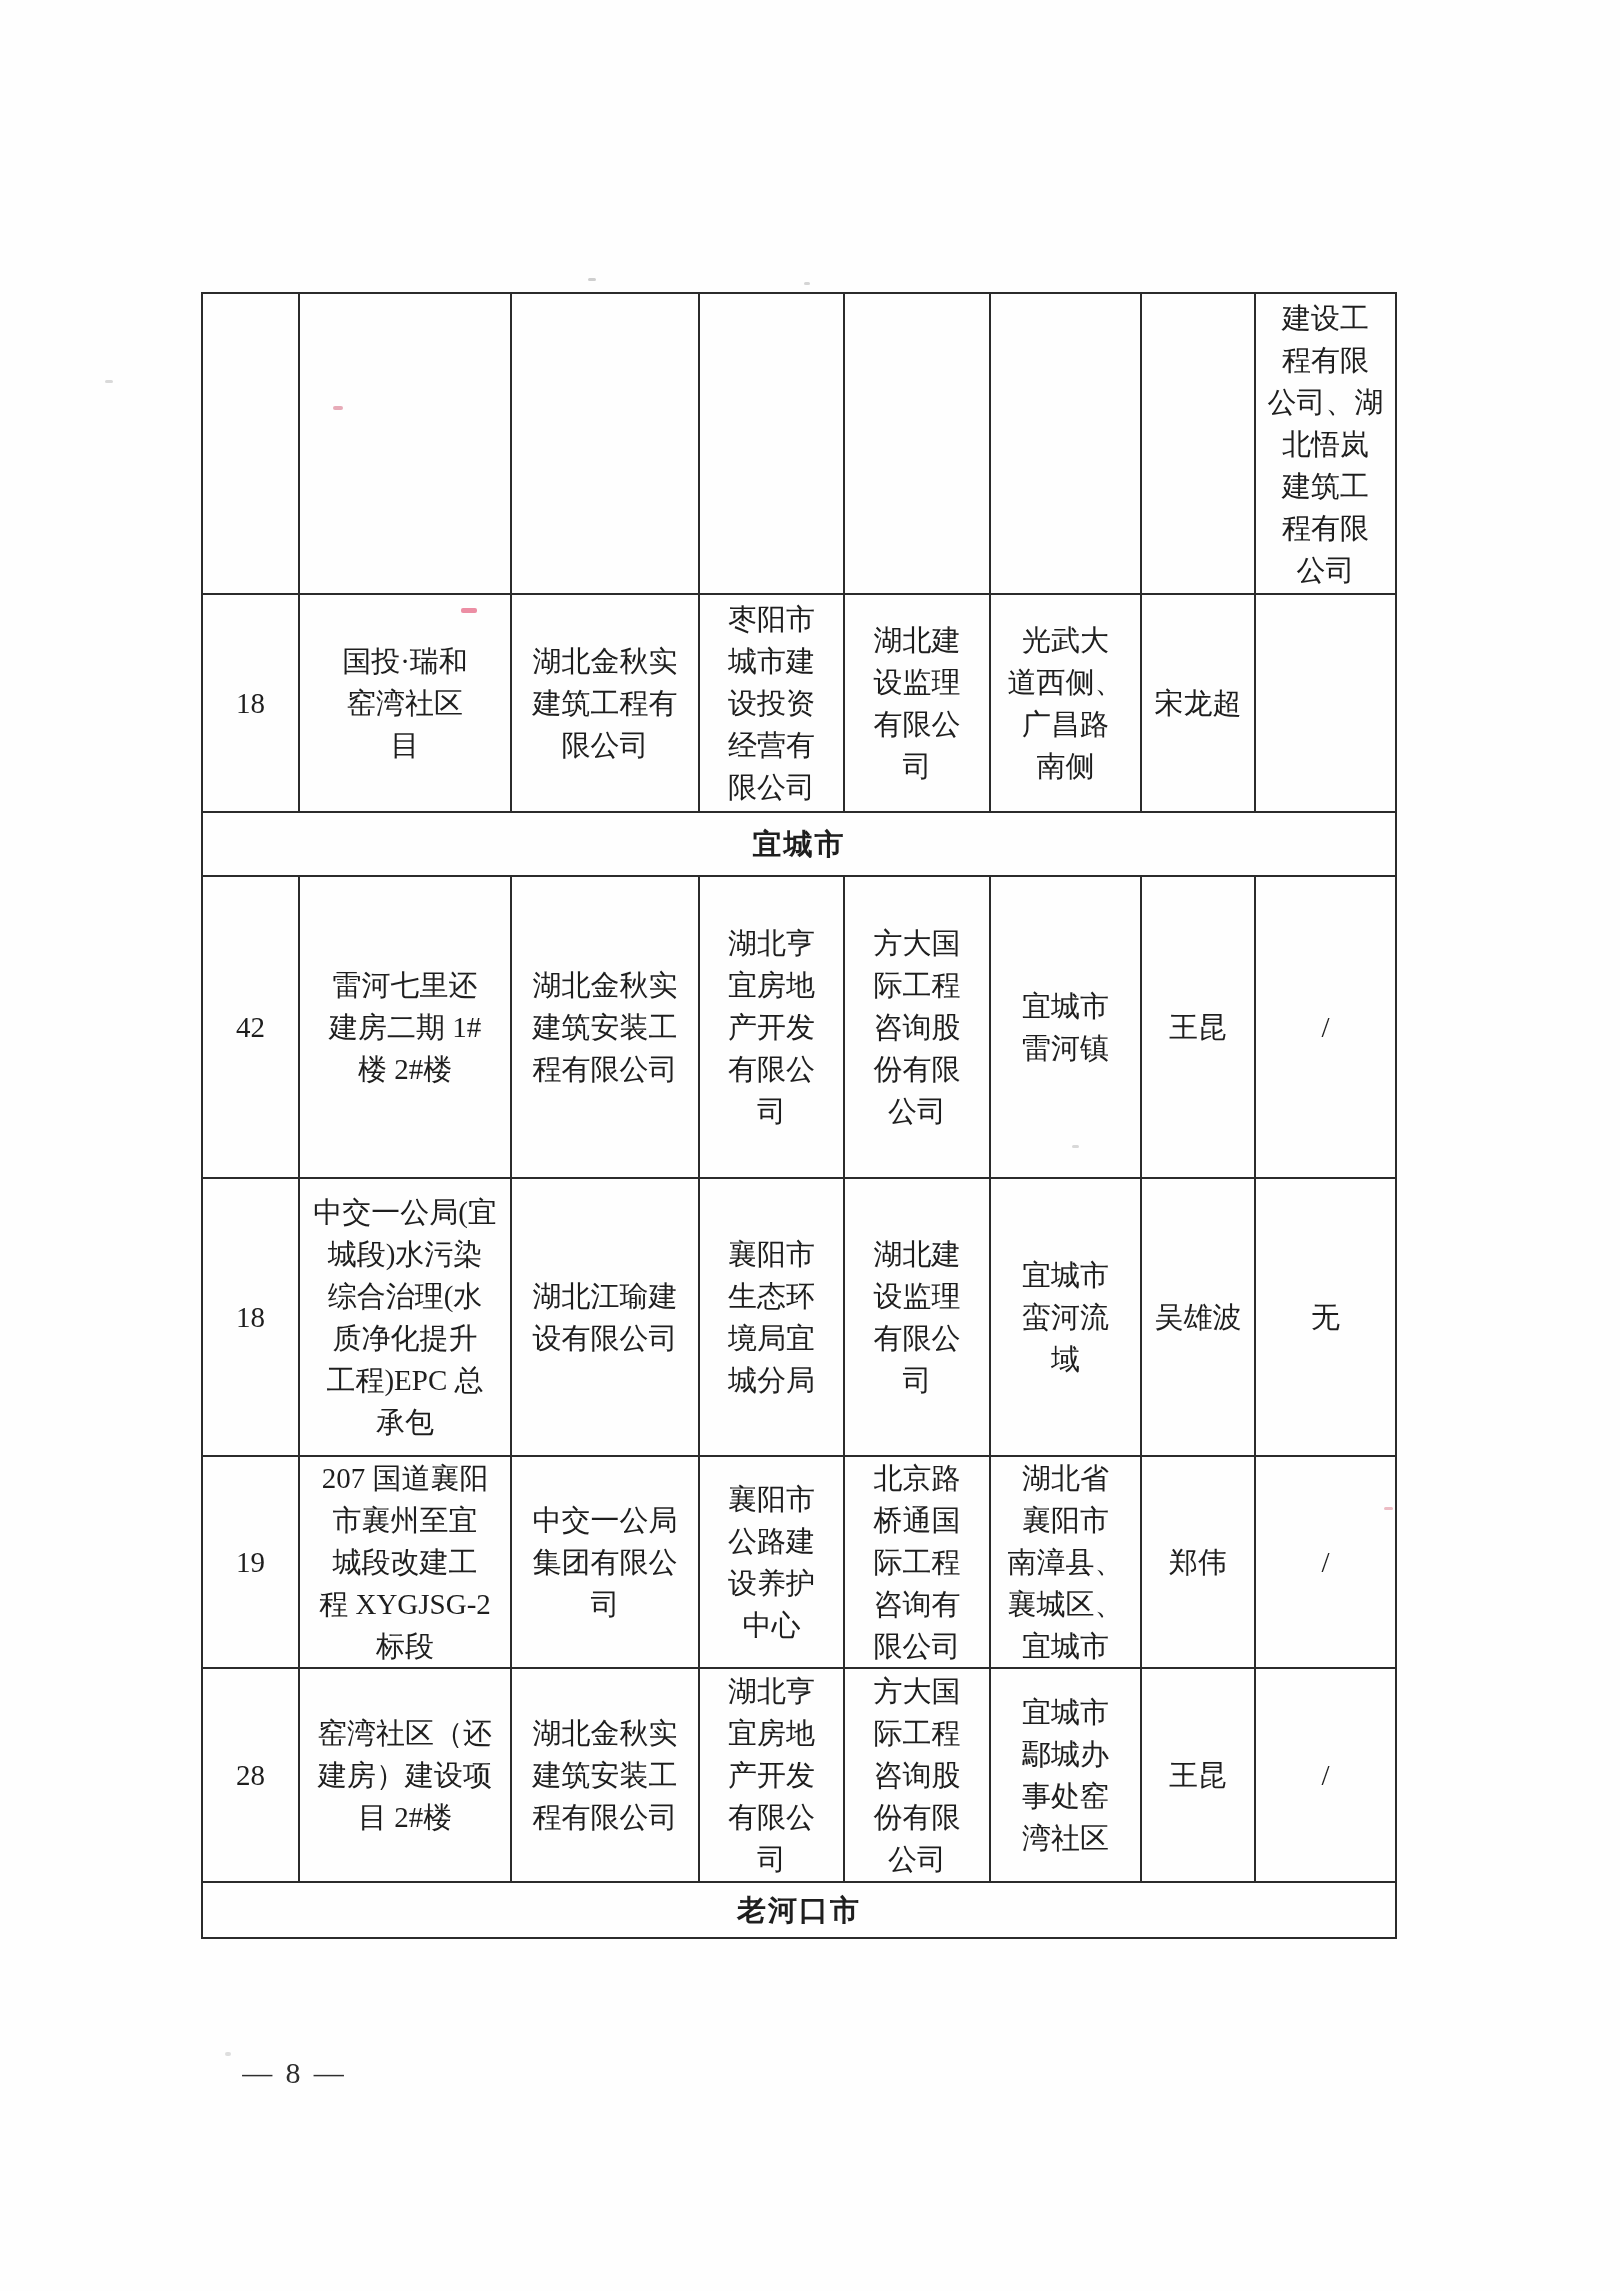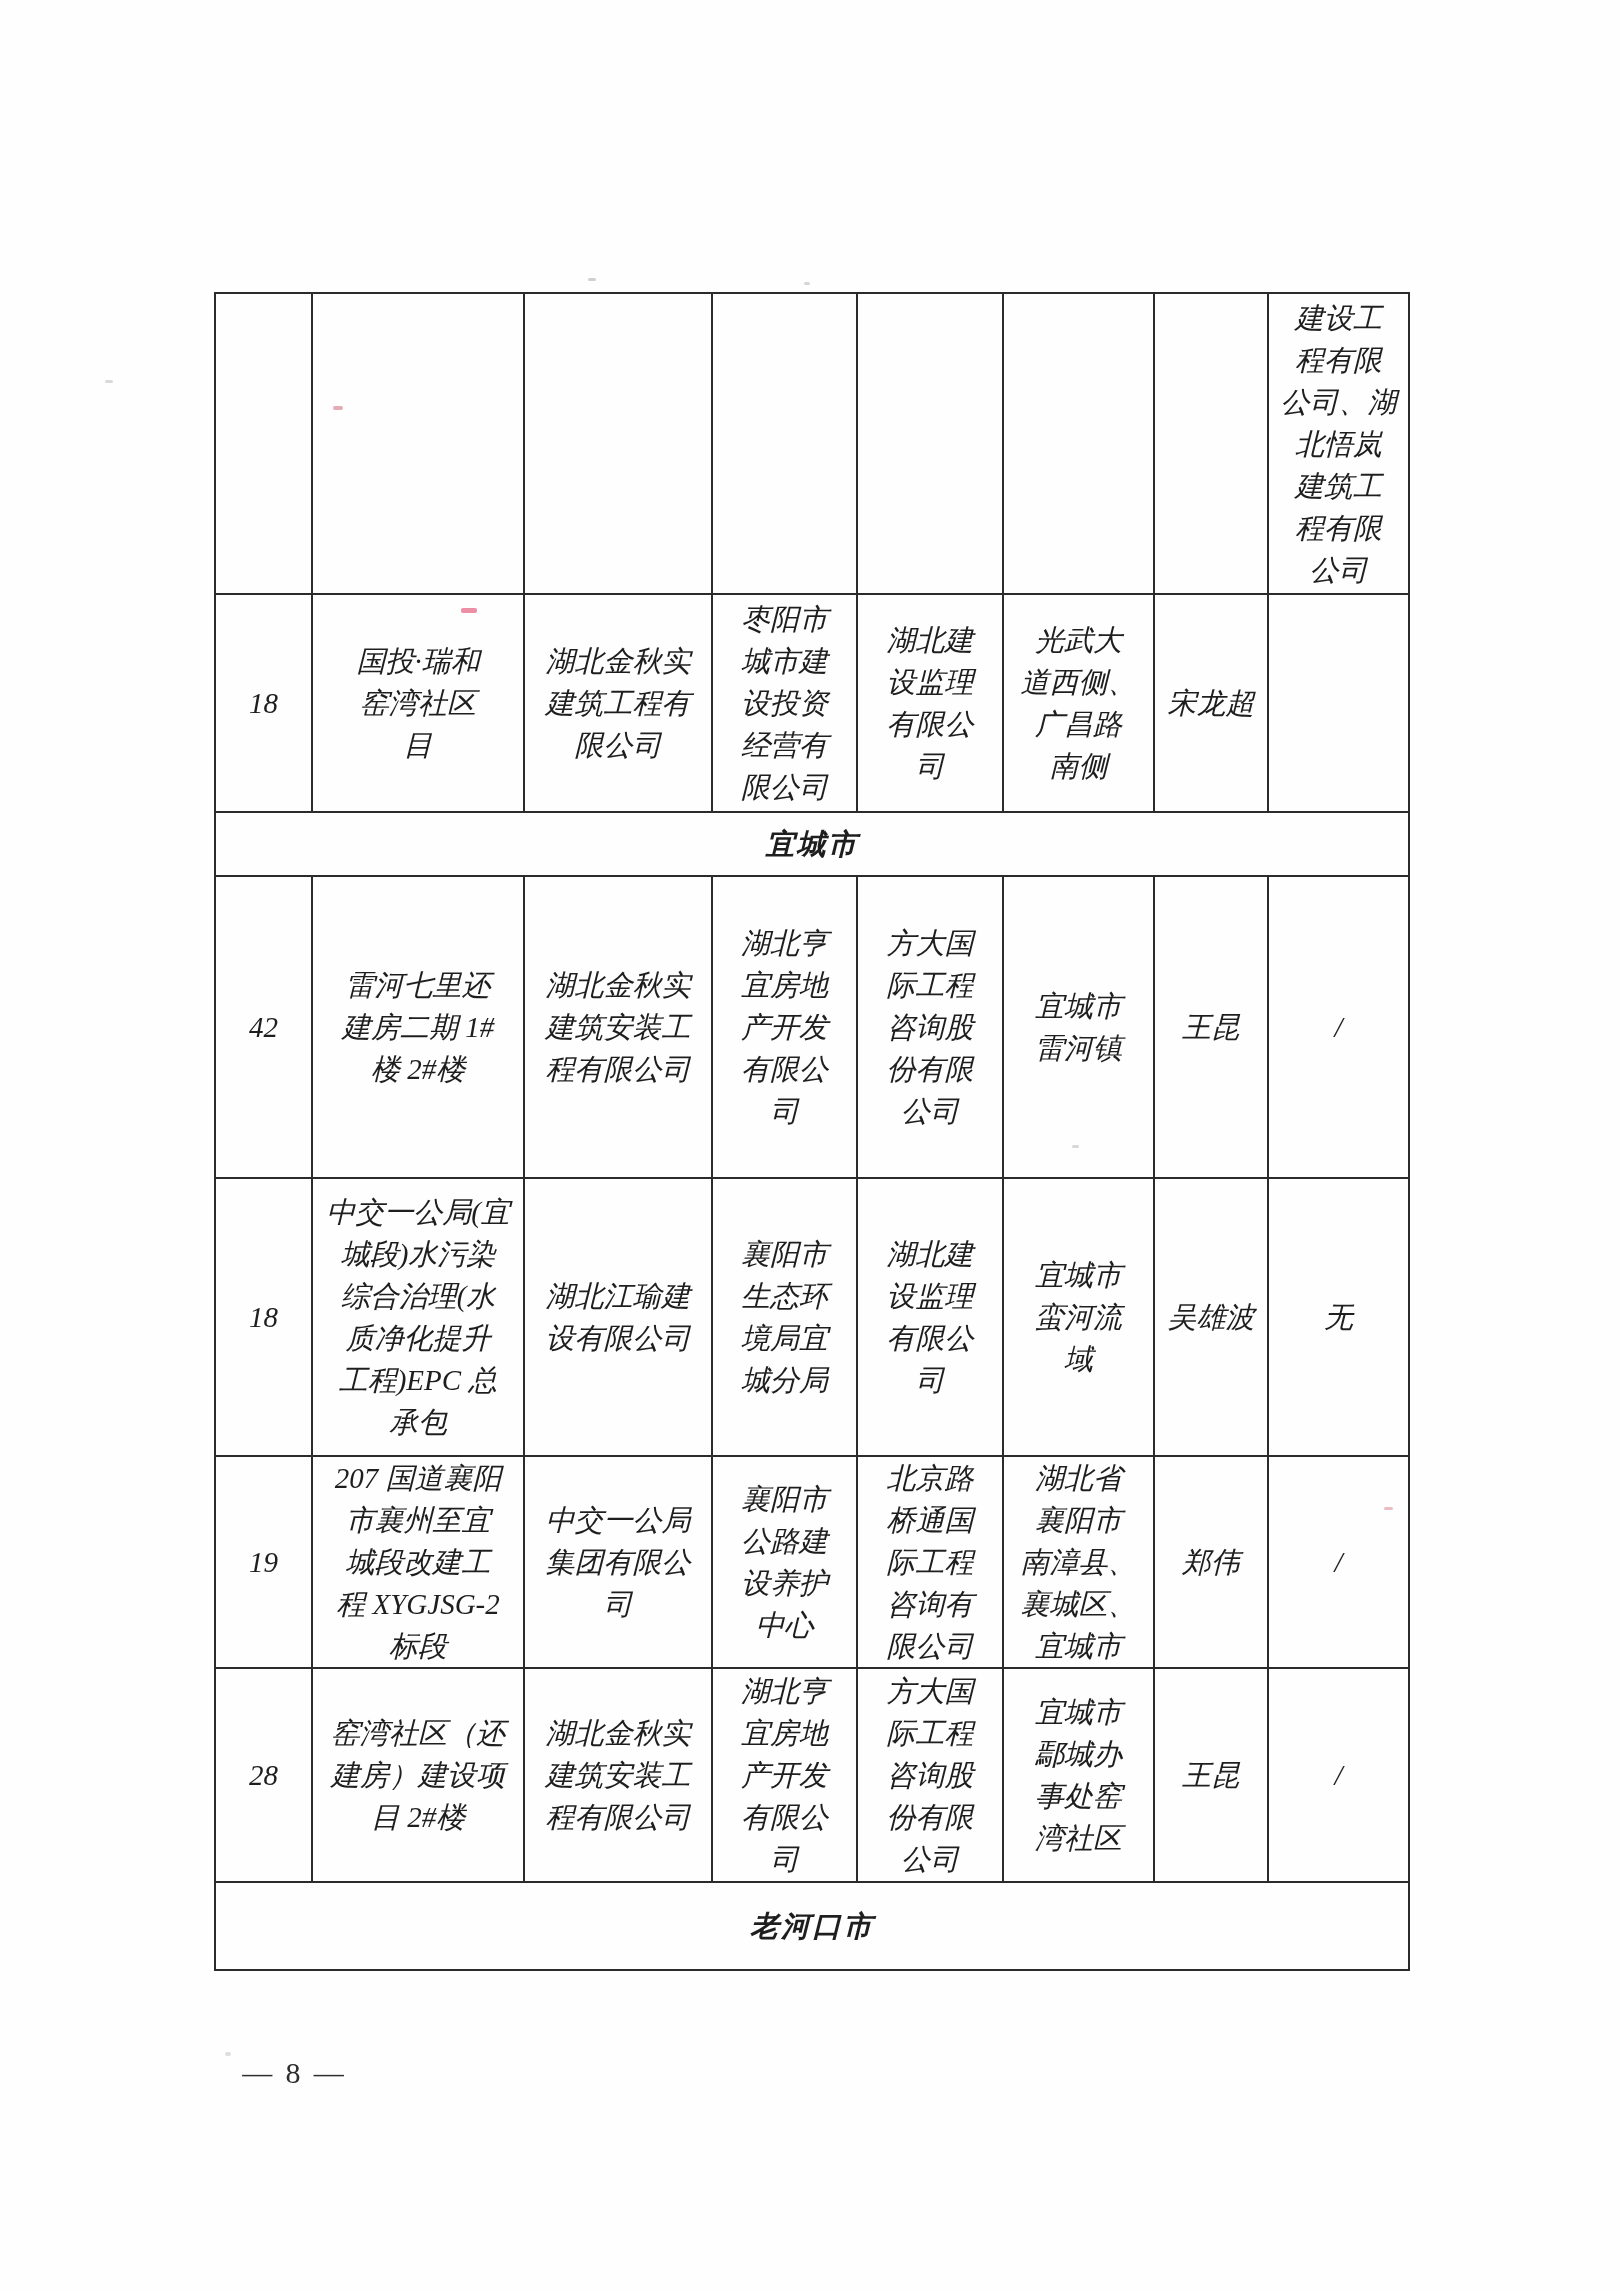--- a/index.html
+++ b/index.html
@@ -7,46 +7,45 @@
     position: relative;
     width: 1620px;
     height: 2292px;
     background: #fefefe;
     font-family: "Liberation Serif", "DejaVu Serif", serif;
     color: #1e1e1e;
     overflow: hidden;
   }
   table.doc-table {
     position: absolute;
-    left: 214px;
+    left: 201px;
     top: 292px;
     width: 1194px;
     border-collapse: collapse;
     table-layout: fixed;
     border: 2.9px solid #262626;
-    font-style: italic;
   }
   table.doc-table td {
     border: 2px solid #2b2b2b;
     text-align: center;
     vertical-align: middle;
     font-size: 29px;
     line-height: 42px;
     white-space: pre-line;
     padding: 0 2px;
     overflow: hidden;
   }
   tr.h0 { height: 301px; }
   tr.h1 { height: 218px; }
   tr.h2 { height: 64px;  }
   tr.h3 { height: 302px; }
   tr.h4 { height: 278px; }
   tr.h5 { height: 211px; }
   tr.h6 { height: 214px; }
-  tr.h7 { height: 88px;  }
+  tr.h7 { height: 56px;  }
   td.section {
     font-weight: bold;
     font-size: 30px;
     letter-spacing: 2px;
   }
   td.slash { font-size: 32px; }
   #page-number {
     position: absolute;
     left: 221px;
     top: 2056px;

